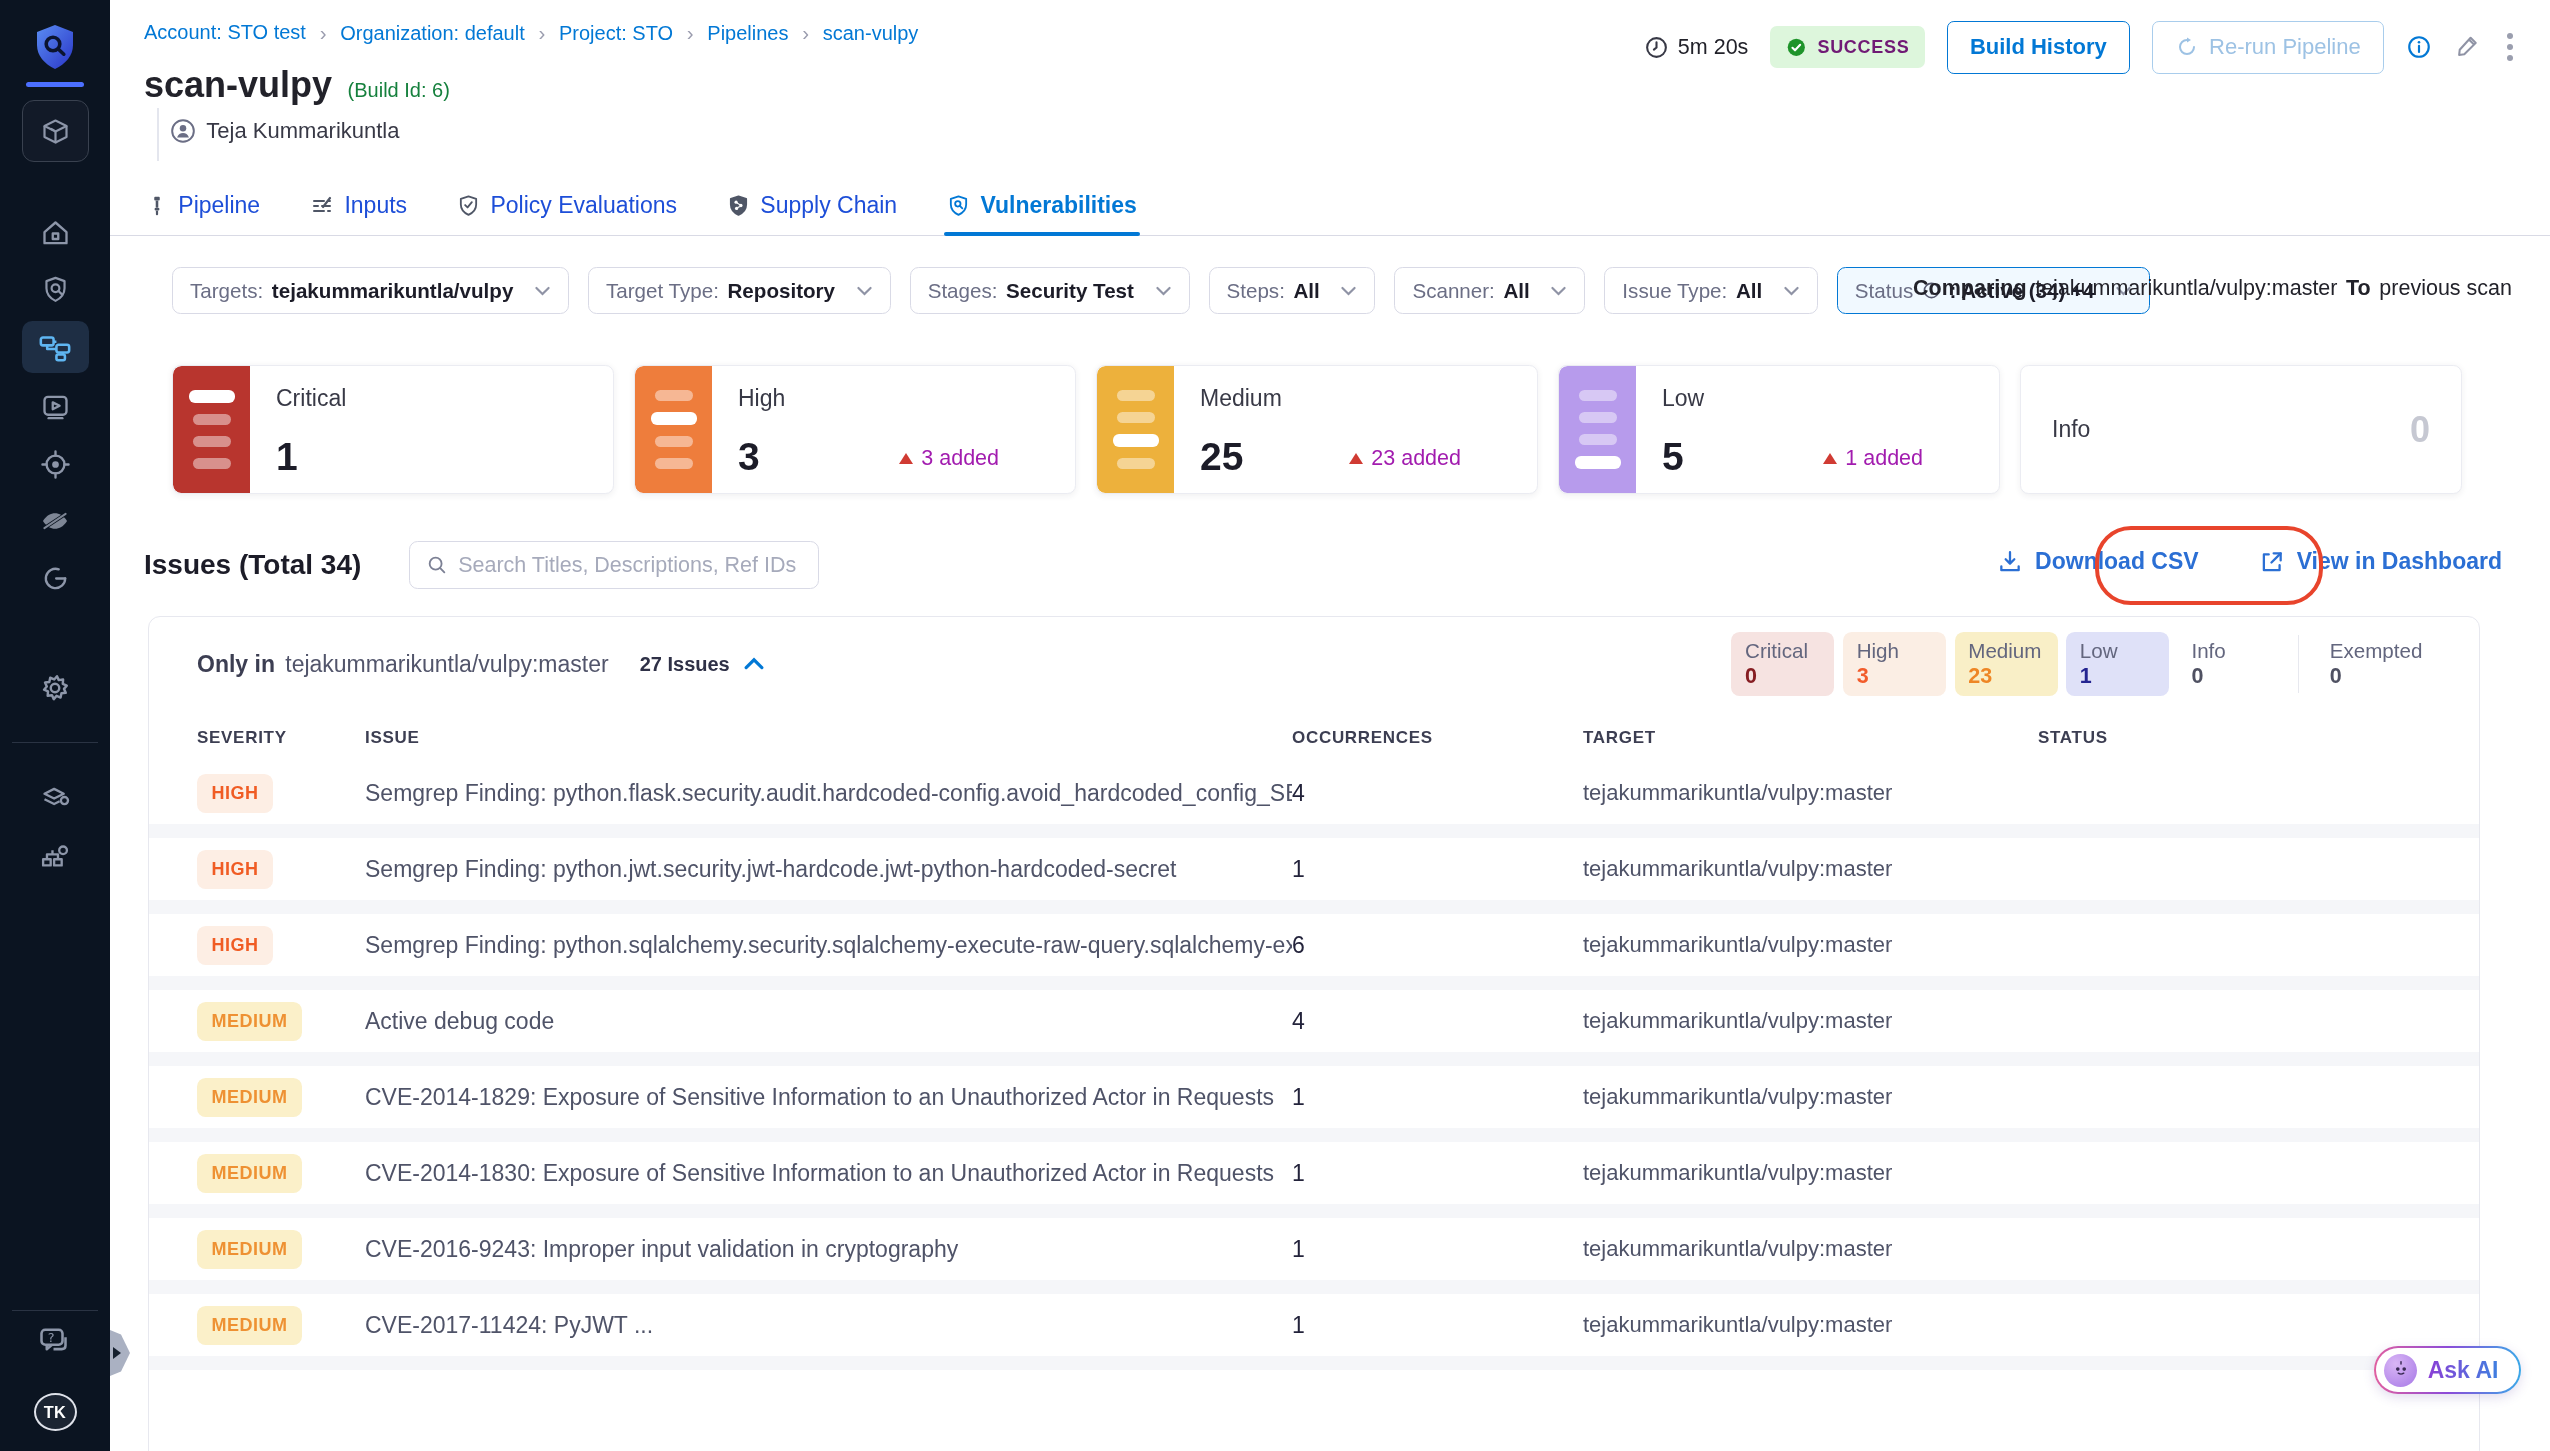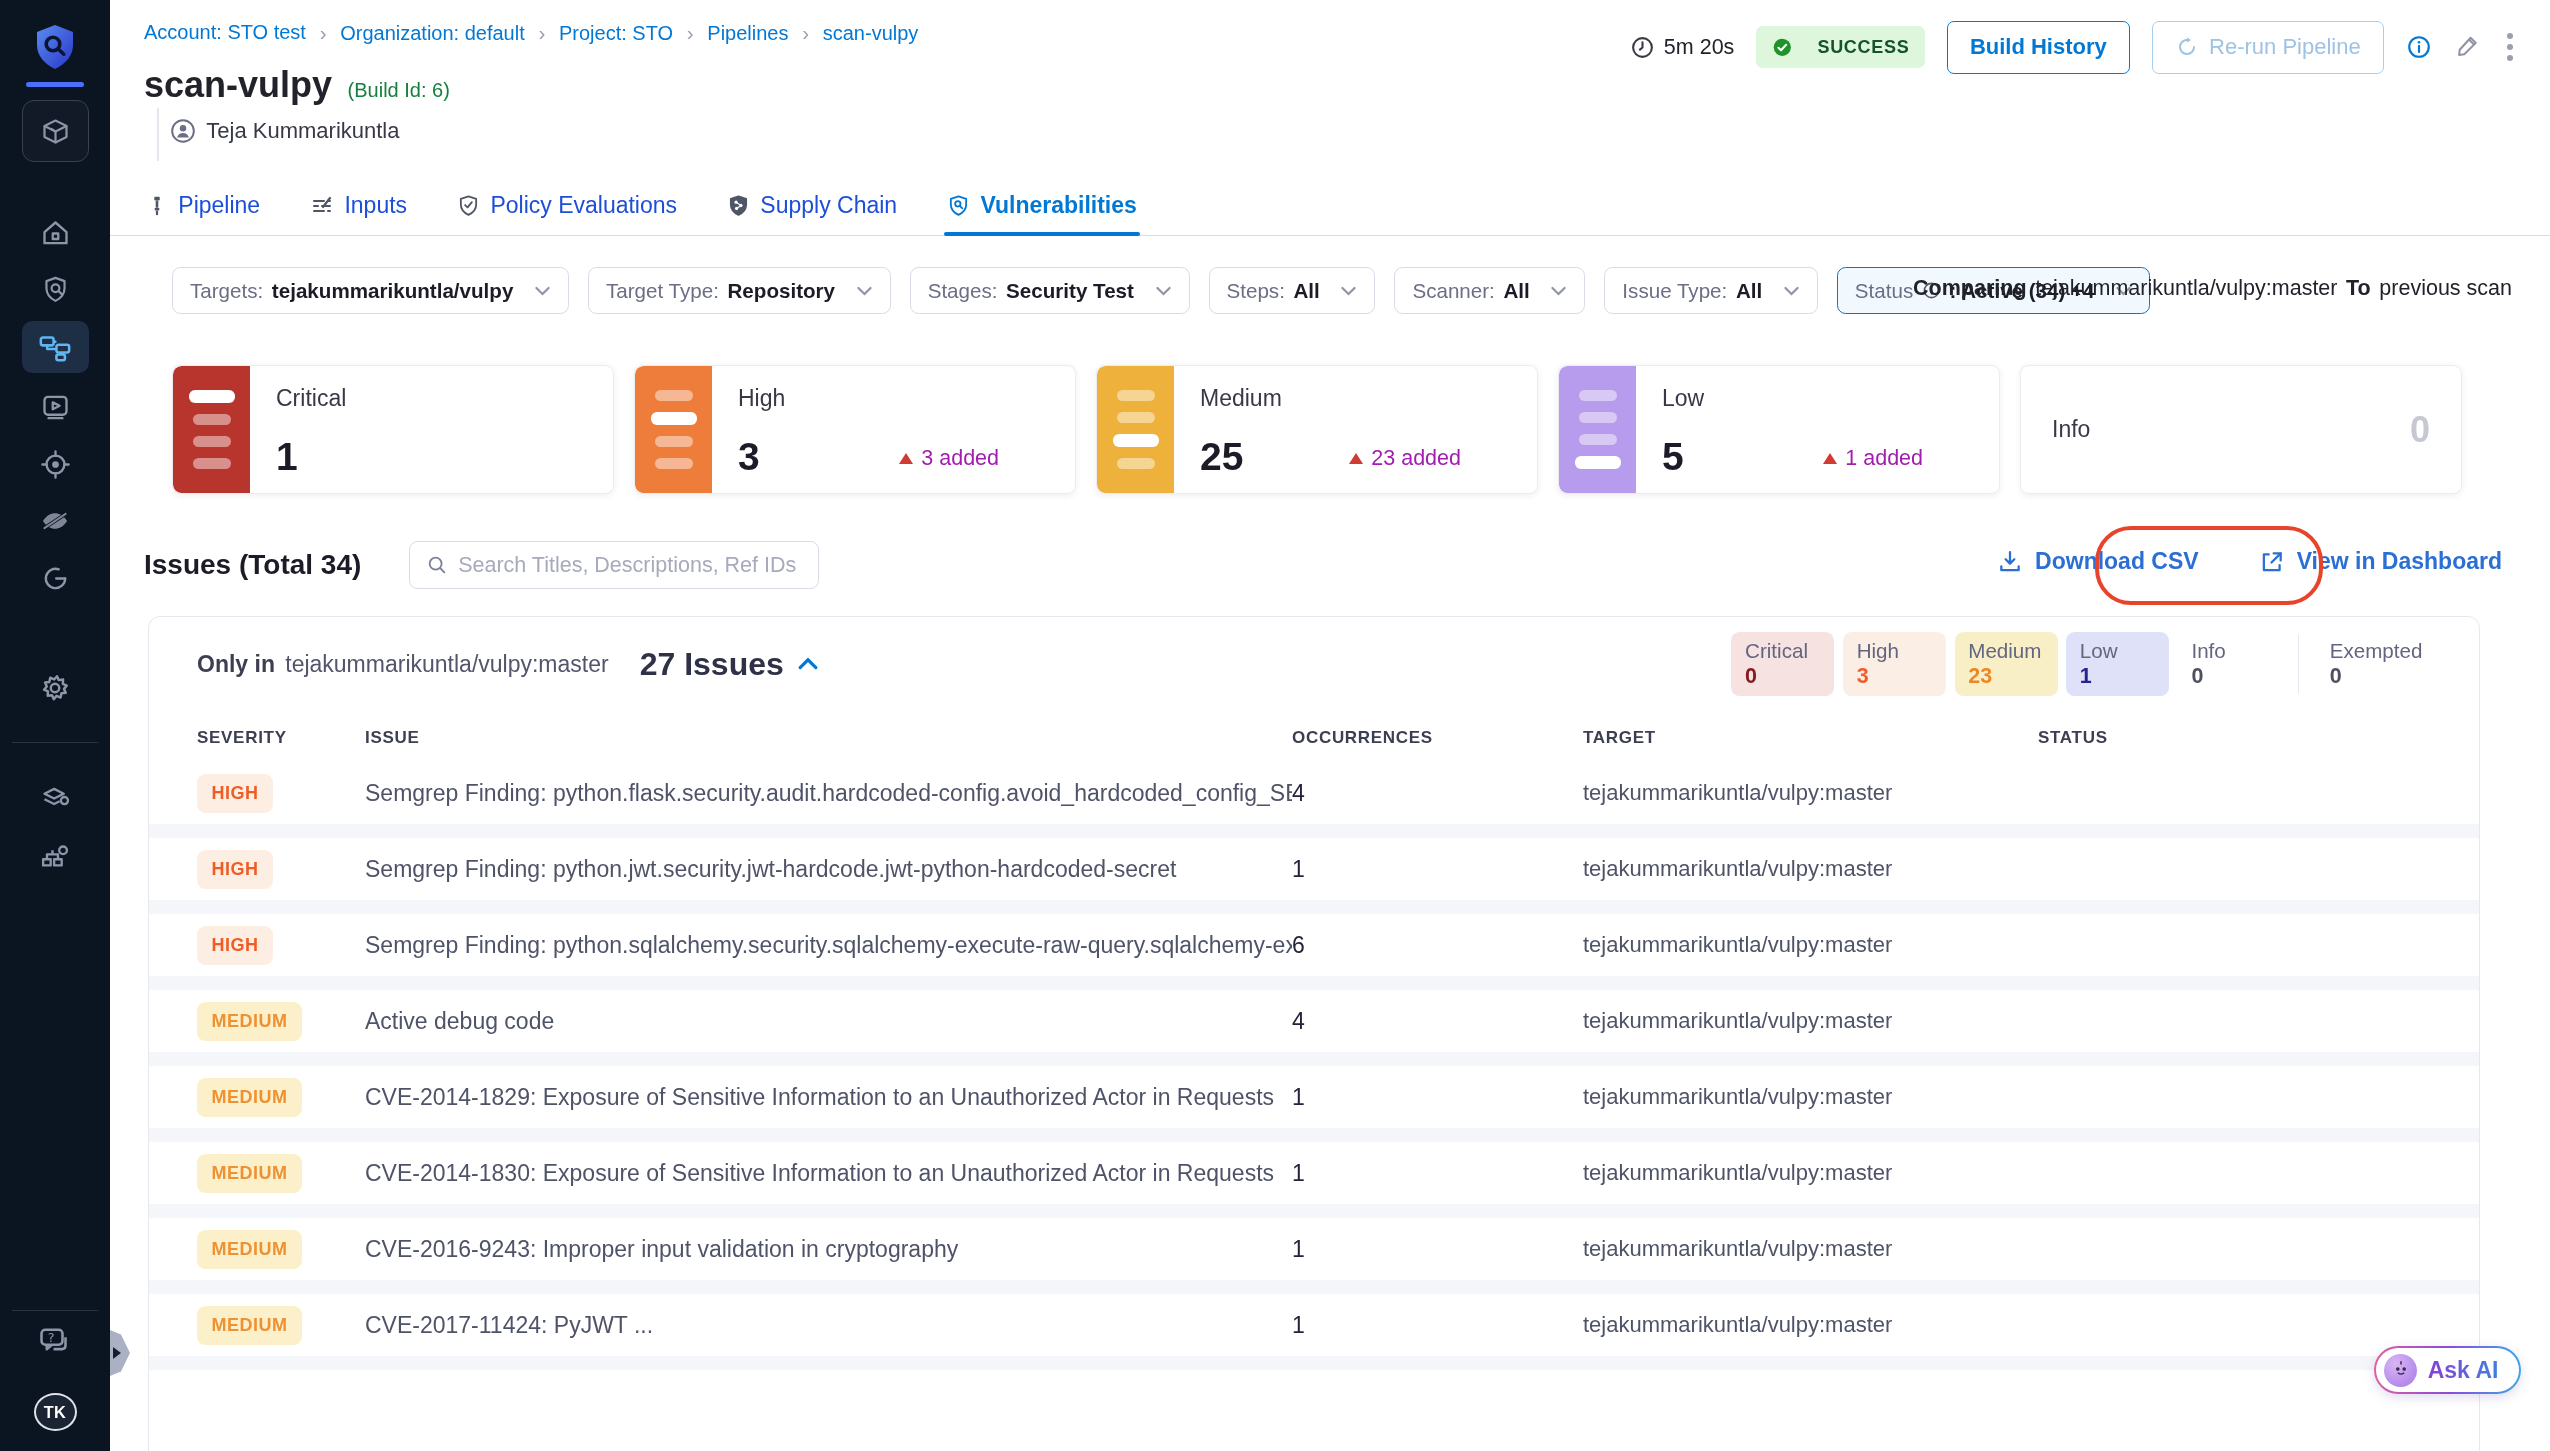--- a/index.html
+++ b/index.html
@@ -29,21 +29,21 @@
 
   
   .main { position:absolute; left:110px; top:0; width:2440px; height:1451px; }
 
   .breadcrumb-row { position:absolute; left:34px; top:20.6px; display:flex; align-items:center; font-size:20px; }
   .crumb { color:#0278d5; cursor:pointer; }
   .crumb + .crumb::before { content:"\203A"; color:#9a9cae; margin:0 13.7px; font-size:20.6px; }
 
   .top-right { position:absolute; right:34px; top:20.6px; display:flex; align-items:center; gap:22px;justify-content:space-between; }
   .duration { display:flex; align-items:center; gap:8.6px; font-size:21.5px; color:#22222a; }
-  .status-badge { display:flex; align-items:center; gap:25px; background:#ddf6dc; color:#14532d; font-size:18px; font-weight:700; letter-spacing:0.7px; padding:10.3px 15.5px; border-radius:6.9px; }
+  .status-badge { display:flex; align-items:center; gap:11px; background:#ddf6dc; color:#701a75; font-size:18px; font-weight:700; letter-spacing:0.7px; padding:10.3px 15.5px; border-radius:6.9px; }
   .btn { display:flex; align-items:center; gap:10.3px; height:53px; padding:0 22px; border-radius:6.9px; font-size:22px; font-weight:600; background:#fff; }
   .btn-primary-outline { border:1.3px solid #0278d5; color:#0278d5; }
   .btn-disabled { border:1.3px solid #a9cdec; color:#9dc2e4; font-weight:500; }
   .icon-btn { color:#0278d5; display:flex; align-items:center; }
   .gray-icon { color:#8f93a5; }
   .dots { display:flex; flex-direction:column; gap:5.2px; padding:3.4px; }
   .dots i { width:6px; height:6px; border-radius:50%; background:#9a9eae; }
 
   .title-row { position:absolute; left:34px; top:64px; display:flex; align-items:baseline; gap:15.5px; }
   .page-title { font-size:36px; font-weight:700; color:#22222a; }
@@ -100,21 +100,21 @@
   .searchbox input::placeholder { color:#a6aabb; }
   .link-actions { position:absolute; right:48px; top:548px; display:flex; align-items:center; gap:60px; }
   .blue-link { display:flex; align-items:center; gap:12px; color:#2b6fd4; font-size:23px; font-weight:700; cursor:pointer; }
   .annot-ring { position:absolute; left:1985px; top:526px; width:228px; height:79px; border:4.3px solid #e8442c; border-radius:36px; pointer-events:none; z-index:20; }
 
   
   .panel { position:absolute; left:38px; top:616px; width:2332px; height:910px; background:#fff; border:0.9px solid #e7e8ef; border-radius:12px 12px 0 0; overflow:hidden; }
   .panel-header { position:relative; height:94px; display:flex; align-items:center; padding:0 60px 0 48px; }
   .only-in { display:flex; align-items:center; gap:10.3px; font-size:23px; color:#52556b; }
   .only-in b { color:#3c3e52; font-weight:700; }
-  .issues-count { margin-left:31px; font-size:32px; font-weight:700; color:#2f3147; display:flex; align-items:center; gap:13.7px; }
+  .issues-count { margin-left:31px; font-size:20px; font-weight:700; color:#2f3147; display:flex; align-items:center; gap:13.7px; }
   .chev-up { color:#0278d5; display:flex; }
   .chips { margin-left:auto; display:flex; align-items:stretch; gap:8.6px; }
   .chip { width:103px; height:64px; border-radius:8.6px; padding:8.6px 13.7px; display:flex; flex-direction:column; justify-content:center; gap:1.7px; }
   .chip .clabel { font-size:20.6px; color:#63667e; }
   .chip .ccount { font-size:21.5px; font-weight:700; }
   .chip-critical { background:#f6e3e1; } .chip-critical .ccount { color:#861d22; }
   .chip-high { background:#fbeee4; } .chip-high .ccount { color:#f25c2b; }
   .chip-medium { background:#f9efc7; } .chip-medium .ccount { color:#ee8625; }
   .chip-low { background:#dfe1f8; } .chip-low .ccount { color:#242491; }
   .chip-plain { background:transparent; } .chip-plain .ccount { color:#4f5162; }

